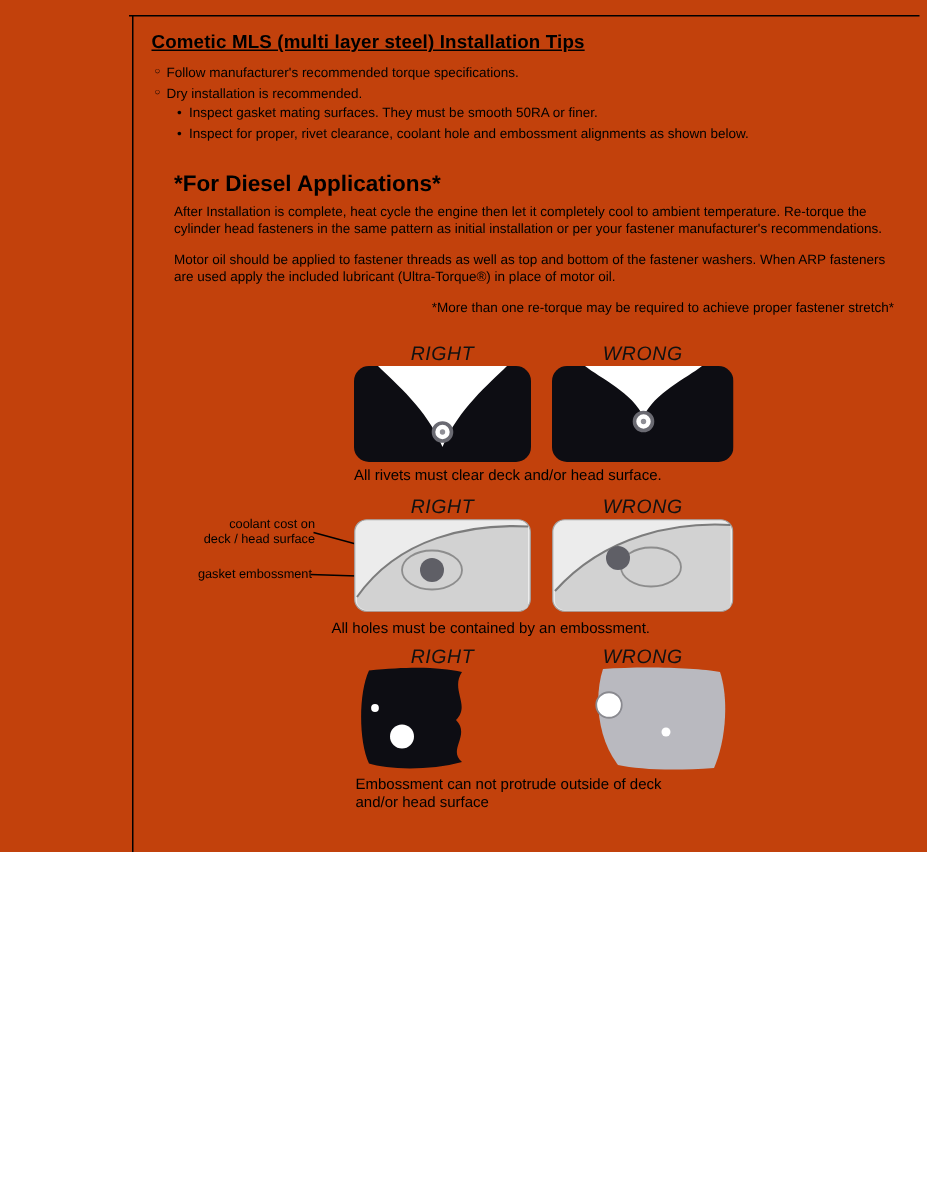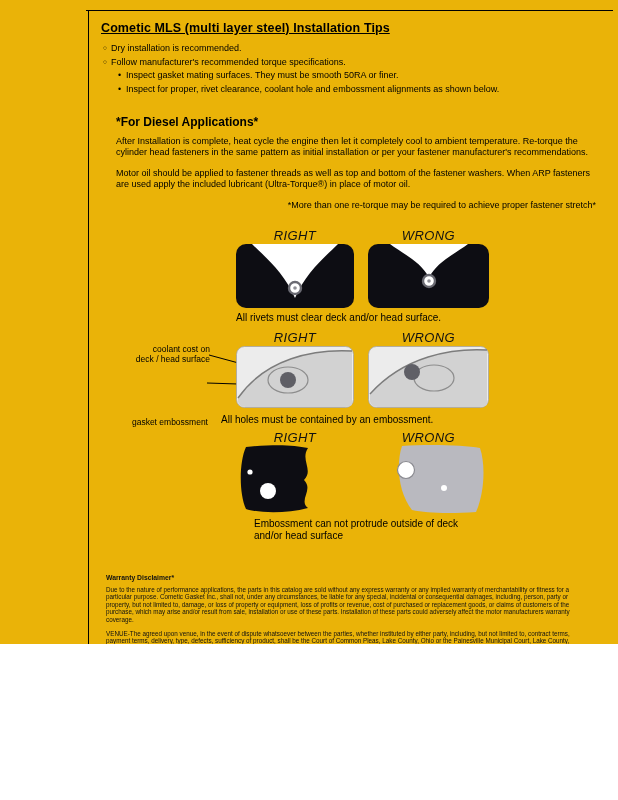--- a/index.html
+++ b/index.html
@@ -1,45 +1,45 @@
 <!DOCTYPE html>
 <html style="--ink: #000000;"><head>
 <meta charset="utf-8">
 <style>
   * { margin:0; padding:0; box-sizing:border-box; }
   html,body { background:#ffffff; }
   .page {
-    position:relative; width:618px; height:644px; margin:0 auto;
-    background:#eab308; color:var(--ink,#000);
+    position:relative; width:618px; height:568px; margin:0 auto;
+    background:#c2410c; color:var(--ink,#000);
     font-family:"Liberation Sans", sans-serif; overflow:hidden;
   }
   .frame-top { position:absolute; left:86px; top:10px; width:527px; border-top:1.5px solid #000; }
   .frame-left { position:absolute; left:88px; top:10px; height:790px; border-left:1.5px solid #000; }
 
   .title {
     position:absolute; left:101px; top:21px;
     font-size:12.5px; font-weight:bold; text-decoration:underline; letter-spacing:0.1px;
   }
 
   .tips { position:absolute; left:103px; top:43px; width:490px; font-size:9px; }
   .tip { display:flex; align-items:flex-start; margin-bottom:3.5px; line-height:10px; }
   .tip .mk1 { font-size:6.5px; line-height:10px; width:8px; flex:none; }
   .tip.sub { margin-left:15px; }
   .tip .mk2 { font-size:9px; line-height:10px; width:8px; flex:none; }
 
   .diesel { position:absolute; left:116px; top:117px; width:480px; font-size:9px; line-height:11px; }
-  .diesel-heading { font-size:12px; font-weight:bold; margin-bottom:8px; }
+  .diesel-heading { font-size:15px; font-weight:bold; margin-bottom:8px; }
   .diesel p { margin-bottom:10px; }
   .diesel .note { margin-bottom:0;text-align:right; }
 
   .dg-label { position:absolute; font-size:13px; letter-spacing:0.4px; text-align:center; color:#111;font-style:italic; }
   .dg-img { position:absolute; }
   .dg-img svg { display:block; }
   .dg-caption { position:absolute; font-size:10px; text-align:left; color:#000; }
-  .dg-caption.left { text-align:left; line-height:12px;margin-left:17px; }
+  .dg-caption.left { text-align:left; line-height:12px; }
 
   .callout { position:absolute; font-size:8.5px; line-height:10px; text-align:right; }
 
   .disclaimer { position:absolute; left:106px; top:574px; width:470px; font-size:6.3px; line-height:7.6px; color:#111; }
   .disclaimer h2 { font-size:6.8px; font-weight:bold; margin-bottom:4px; }
   .disclaimer p { margin-bottom:6px; }
   .disclaimer p.tight { margin-bottom:0; }
 
   .footer-code { position:absolute; left:388px; top:759px; font-size:13.5px; letter-spacing:0.3px; }
 </style>
@@ -49,25 +49,25 @@
 <div class="page">
 
   <div class="frame-top"></div>
   <div class="frame-left"></div>
 
   <h1 class="title">Cometic MLS (multi layer steel) Installation Tips</h1>
 
   <div class="tips">
     <div class="tip">
       <span class="mk1">○</span>
-      <span>Dry installation is recommended.</span>
+      <span>Follow manufacturer's recommended torque specifications.</span>
     </div>
     <div class="tip">
       <span class="mk1">○</span>
-      <span>Follow manufacturer's recommended torque specifications.</span>
+      <span>Dry installation is recommended.</span>
     </div>
     <div class="tip sub">
       <span class="mk2">•</span>
       <span>Inspect gasket mating surfaces.  They must be smooth 50RA or finer.</span>
     </div>
     <div class="tip sub">
       <span class="mk2">•</span>
       <span>Inspect for proper, rivet clearance, coolant hole and embossment alignments as shown below.</span>
     </div>
   </div>
@@ -100,21 +100,21 @@
   </div>
   <div class="dg-caption" style="left:236px; top:312px; width:253px;">All rivets must clear deck and/or head surface.</div>
 
   <div class="dg-label" style="left:236px; top:330px; width:118px;">RIGHT</div>
   <div class="dg-label" style="left:368px; top:330px; width:121px;">WRONG</div>
 
   <div class="callout" style="left:128px; top:344px; width:82px;">
     <div>coolant cost on</div>
     <div>deck / head surface</div>
   </div>
-  <div class="callout" style="left:112px; top:377px; width:96px;margin-top:40px;">gasket embossment</div>
+  <div class="callout" style="left:112px; top:377px; width:96px;">gasket embossment</div>
 
   <svg style="position:absolute; left:207px; top:350px;" width="85" height="42" viewBox="0 0 85 42">
     <line x1="2" y1="5" x2="72" y2="24" stroke="#000" stroke-width="1"></line>
     <line x1="0" y1="33" x2="62" y2="35" stroke="#000" stroke-width="1"></line>
   </svg>
 
   <div class="dg-img" style="left:236px; top:346px;">
     <svg width="118" height="62" viewBox="0 0 118 62">
       <rect x="0.5" y="0.5" width="117" height="61" rx="8" fill="#ececec" stroke="#a5a5a5" stroke-width="0.8"></rect>
       <path d="M2,52 C30,12 78,3 116,5 V58 C116,60 112,61 108,61 H10 C5,61 2,58 2,55 Z" fill="#d2d2d2"></path>

